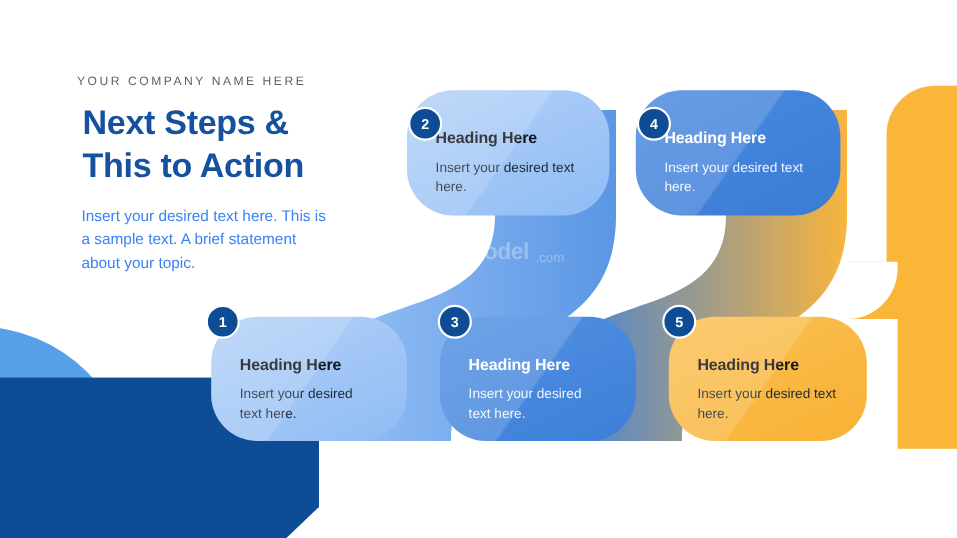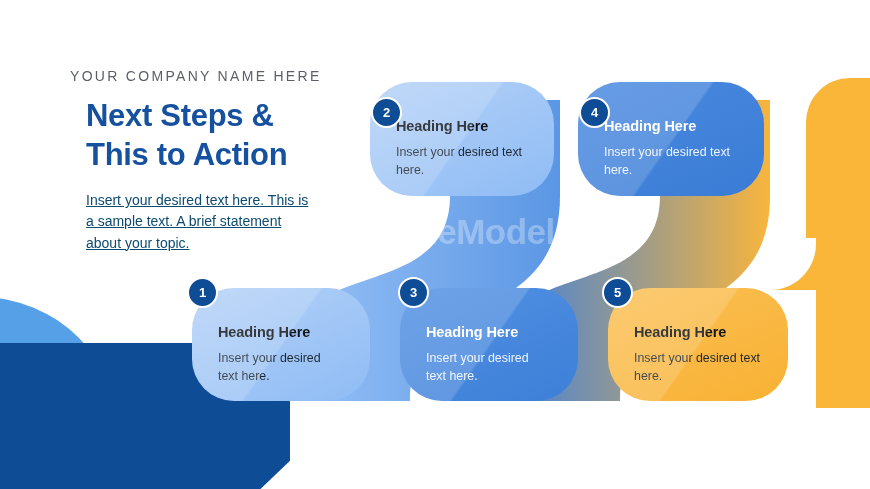--- a/index.html
+++ b/index.html
@@ -95,21 +95,21 @@
     user-select: none;
   }
   .watermark .wm-ring {
     width: 34px;
     height: 34px;
     border: 7px solid #ffffff;
     border-radius: 50%;
     box-sizing: border-box;
   }
   .watermark .wm-text {
-    font-size: 35px;
+    font-size: 21px;
     font-weight: bold;
     color: #ffffff;
     letter-spacing: -0.5px;
   }
   .watermark .wm-tld {
     font-size: 12px;
     font-weight: normal;
     color: #ffffff;
     align-self: flex-end;
     margin-bottom: 5px;
@@ -117,41 +117,40 @@
   }
 
   
   .intro {
     position: absolute;
     left: 70px;
     top: 68px;
     width: 290px;
   }
   .eyebrow {
-    font-size: 14px;
+    font-size: 11px;
     letter-spacing: 2.3px;
     color: #5b5f66;
     font-weight: normal;
     margin: 0 0 12px 0;
   }
   .title {
     font-size: 31px;
     line-height: 1.26;
     font-weight: bold;
     color: #15519e;
-    margin: 0 0 16px 16px;
+    margin: 0 0 16px 5px;
     letter-spacing: -0.3px;
   }
   .subtext {
     font-size: 14px;
     line-height: 1.52;
-    color: #0c4a6e;
-    margin: 16px;
+    color: #3b82f6;
+    margin: 4px;
     max-width: 225px;
-    text-decoration: underline;
   }
 
   
   .card {
     position: absolute;
     box-sizing: border-box;
     border-radius: 42px;
     padding: 36px 26px 0 26px;
   }
   .card .heading {

